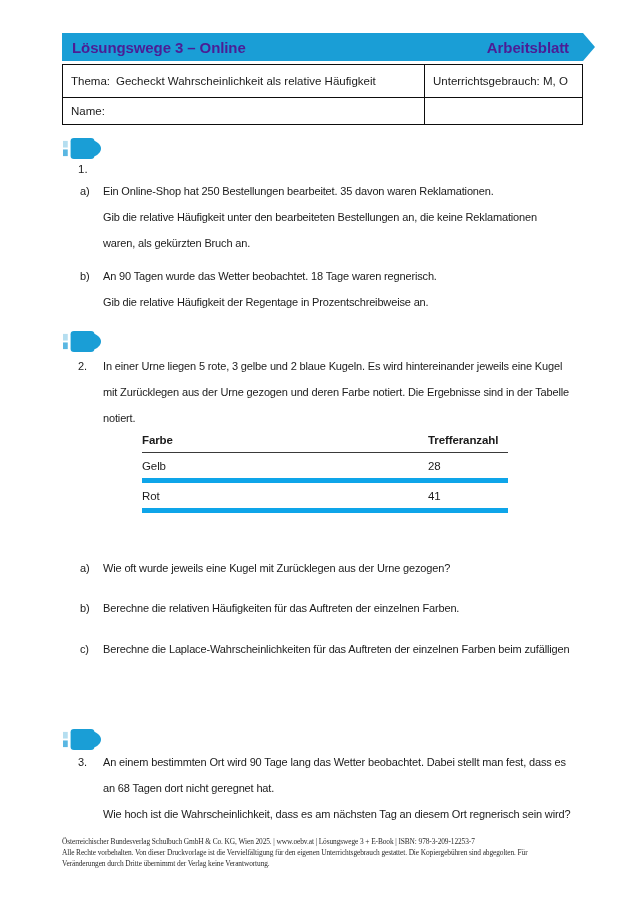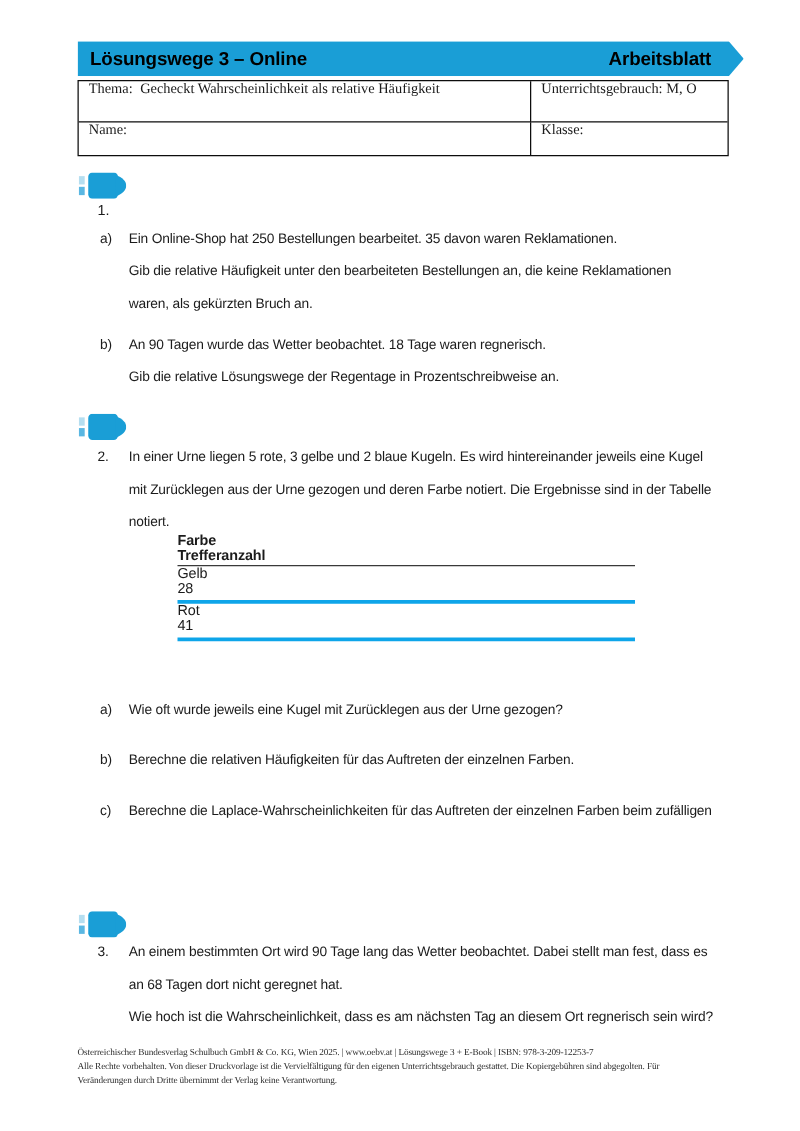--- a/index.html
+++ b/index.html
@@ -7,36 +7,36 @@
     width:640px;height:905px;position:relative;overflow:hidden;
     font-family:"Liberation Sans","DejaVu Sans",sans-serif;
     color:#1b1b1b;
     -webkit-font-smoothing:antialiased;
   }
   .page{position:absolute;inset:0;background:#fff;}
 
   
   .banner{
     position:absolute;left:62px;top:33px;width:533px;height:28px;
-    background:#1a9ed6;color:#000000;
+    background:#1a9ed6;color:#4c1d95;
     display:flex;justify-content:space-between;align-items:center;
     padding:0 26px 0 10px;box-sizing:border-box;
     clip-path:polygon(0 0,calc(100% - 12px) 0,100% 50%,calc(100% - 12px) 100%,0 100%);
     font-weight:bold;font-size:15px;letter-spacing:-0.1px;
   }
 
   
   .info{
     position:absolute;left:62px;top:64px;width:521px;
     border:1.5px solid #0d0d0d;box-sizing:border-box;
     display:grid;grid-template-columns:362px 1fr;
     font-size:11.5px;
   }
   .info .cell{
-    display:flex;align-items:flex-start;padding-left:8px;box-sizing:border-box;font-family:Liberation Serif, serif;
+    display:flex;align-items:center;padding-left:8px;box-sizing:border-box;
   }
   .info .r1{height:33px;border-bottom:1.5px solid #0d0d0d;}
   .info .r2{height:26px;}
   .info .left{border-right:1.5px solid #0d0d0d;}
   .info .thema-val{margin-left:6px;}
 
   
   .marker{position:absolute;width:38px;height:21px;}
 
   
@@ -46,23 +46,23 @@
   }
   .titem .lab{width:23px;flex:none;}
   .titem .numcol{width:25px;flex:none;}
   .titem .txt div{white-space:nowrap;}
 
   
   .rtable{
     position:absolute;left:142px;top:427px;width:366px;
     font-size:11.5px;letter-spacing:-0.1px;
   }
-  .rtable .row{display:flex;box-sizing:border-box;flex-direction:column;}
+  .rtable .row{display:flex;align-items:center;box-sizing:border-box;}
   .rtable .hrow{height:26px;font-weight:bold;border-bottom:1.5px solid #3a3a3a;}
-  .rtable .drow{height:30px;border-bottom:3px solid #0ea5e9;}
+  .rtable .drow{height:30px;border-bottom:5px solid #0ea5e9;}
   .rtable .c1{width:286px;flex:none;}
 
   
   .footer{
     position:absolute;left:62px;top:837px;width:540px;
     font-size:7.4px;line-height:10.8px;color:#2b2b2b;letter-spacing:-0.1px;
   }
   .footer div{white-space:nowrap;font-family:Liberation Serif, serif;}
 </style>
 </head>
@@ -79,23 +79,20 @@
     <div class="cell r1 left">
       <span>Thema:</span>
       <span class="thema-val">Gecheckt Wahrscheinlichkeit als relative Häufigkeit</span>
     </div>
     <div class="cell r1">
       <span>Unterrichtsgebrauch: M, O</span>
     </div>
     <div class="cell r2 left">
       <span>Name:</span>
     </div>
-    <div class="cell r2">
-      <span>Klasse:</span>
-    </div>
   </div>
 
   <svg class="marker" style="left:63px;top:138px;" viewBox="0 0 40 22">
     <rect x="0" y="3" width="5" height="7" fill="#b5def0"></rect>
     <rect x="0" y="12" width="5" height="7" fill="#5ab7e2"></rect>
     <rect x="8" y="0" width="25" height="22" rx="3.5" fill="#1a9ed6"></rect>
     <path d="M31 2 C37 4 40 7.5 40 11 C40 14.5 37 18 31 20 Z" fill="#1a9ed6"></path>
   </svg>
   <div class="tnum" style="left:78px;top:156px;">1.</div>
 
@@ -105,21 +102,21 @@
       <div>Ein Online-Shop hat 250 Bestellungen bearbeitet. 35 davon waren Reklamationen.</div>
       <div>Gib die relative Häufigkeit unter den bearbeiteten Bestellungen an, die keine Reklamationen</div>
       <div>waren, als gekürzten Bruch an.</div>
     </div>
   </div>
 
   <div class="titem" style="left:80px;top:263px;">
     <div class="lab">b)</div>
     <div class="txt">
       <div>An 90 Tagen wurde das Wetter beobachtet. 18 Tage waren regnerisch.</div>
-      <div>Gib die relative Lösungswege der Regentage in Prozentschreibweise an.</div>
+      <div>Gib die relative Häufigkeit der Regentage in Prozentschreibweise an.</div>
     </div>
   </div>
 
   <svg class="marker" style="left:63px;top:331px;" viewBox="0 0 40 22">
     <rect x="0" y="3" width="5" height="7" fill="#b5def0"></rect>
     <rect x="0" y="12" width="5" height="7" fill="#5ab7e2"></rect>
     <rect x="8" y="0" width="25" height="22" rx="3.5" fill="#1a9ed6"></rect>
     <path d="M31 2 C37 4 40 7.5 40 11 C40 14.5 37 18 31 20 Z" fill="#1a9ed6"></path>
   </svg>
 

